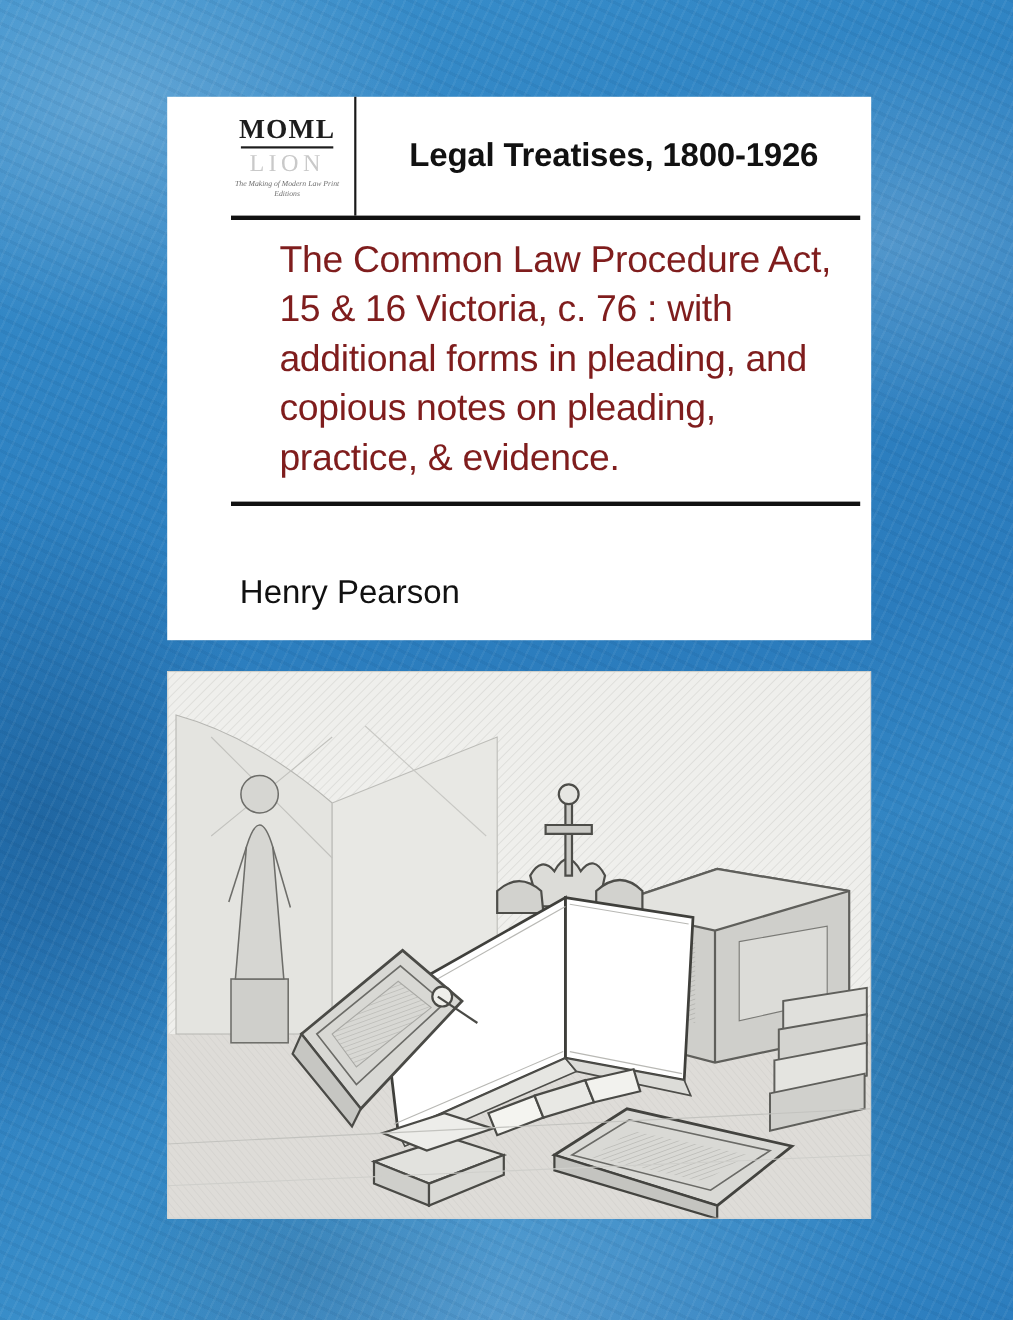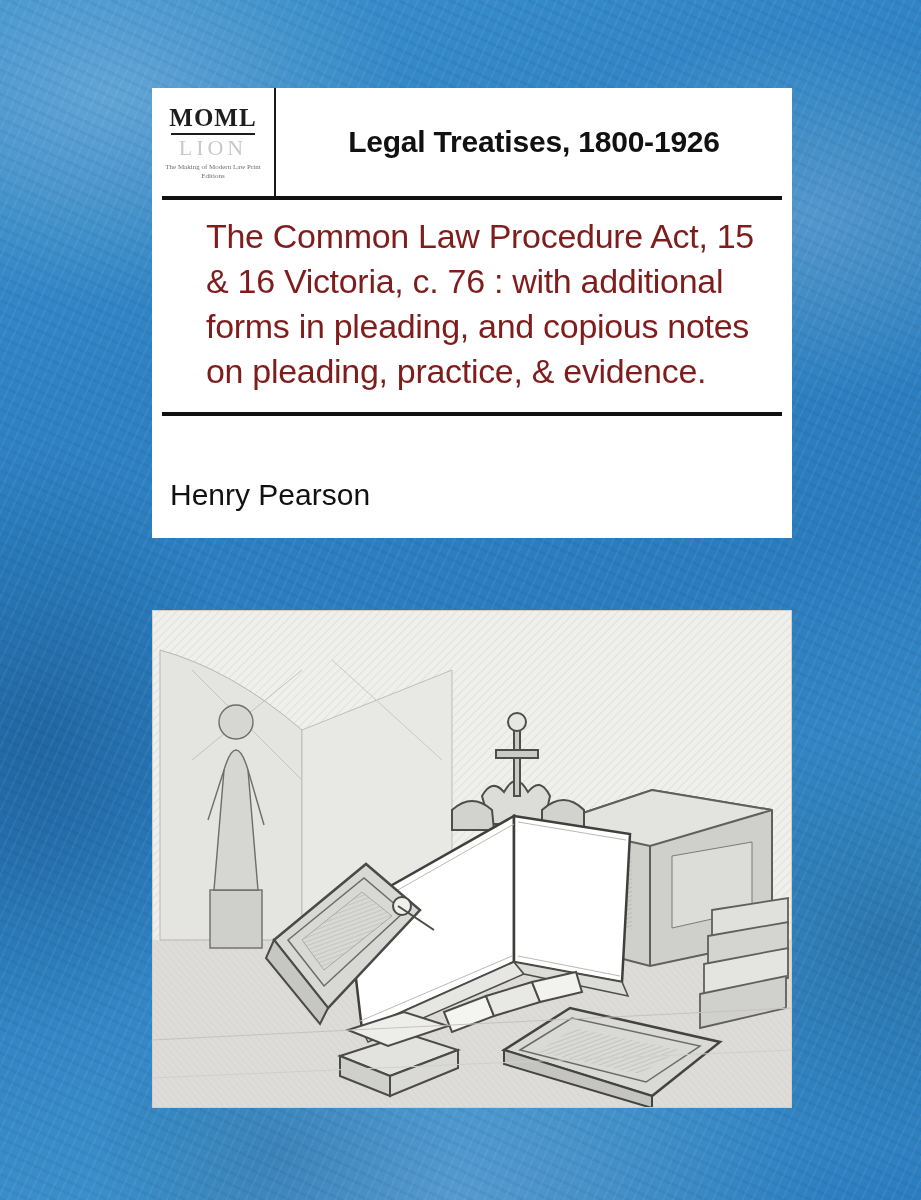--- a/index.html
+++ b/index.html
@@ -40,20 +40,21 @@
 
   
   .title-panel {
     position: absolute;
     left: 152px;
     top: 88px;
     width: 640px;
     background: #ffffff;
     box-sizing: border-box;
     z-index: 3;
+    padding-left: 48px;
   }
 
   .masthead {
     display: flex;
     align-items: stretch;
     height: 108px;
     box-sizing: border-box;
   }
   .moml-logo {
     width: 124px;
@@ -87,20 +88,21 @@
     color: #c9c9c9;
     line-height: 1;
   }
   .moml-sub {
     margin-top: 4px;
     font-family: "Liberation Serif", serif;
     font-size: 7px;
     color: #6e6e6e;
     text-align: center;
     line-height: 1.35;
+    font-style: italic;
   }
   .series-label {
     flex: 1;
     display: flex;
     align-items: center;
     justify-content: center;
     font-family: "Liberation Sans", sans-serif;
     font-size: 30px;
     font-weight: bold;
     color: #111111;

